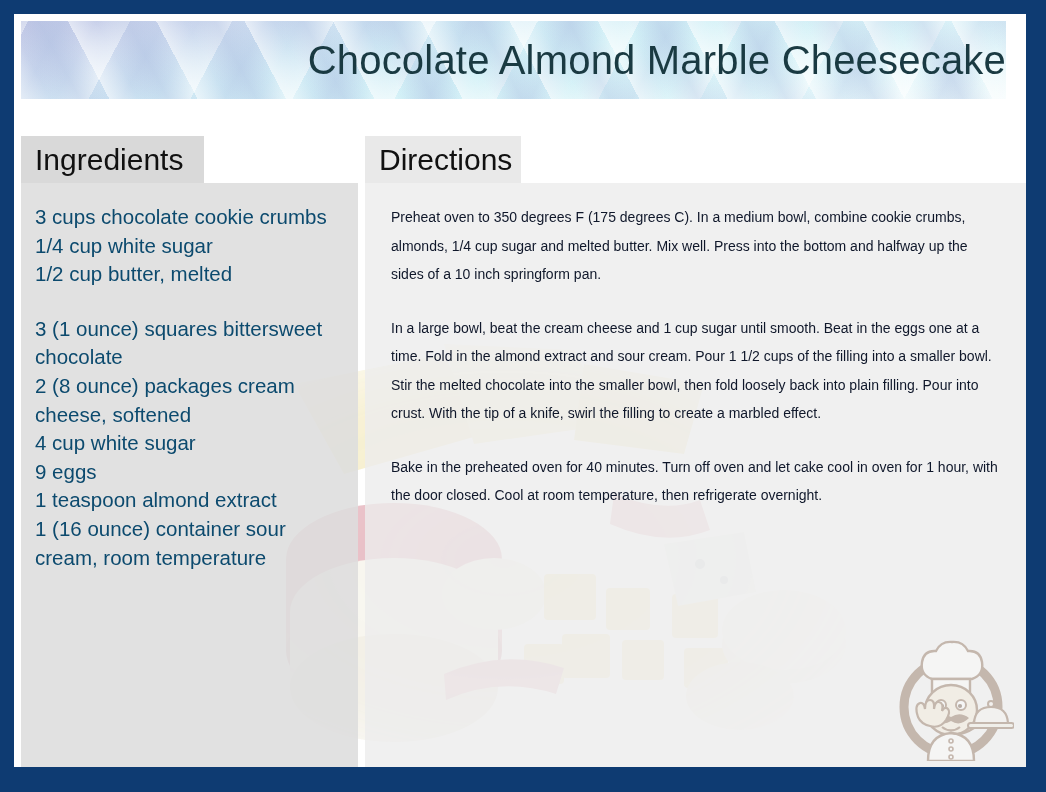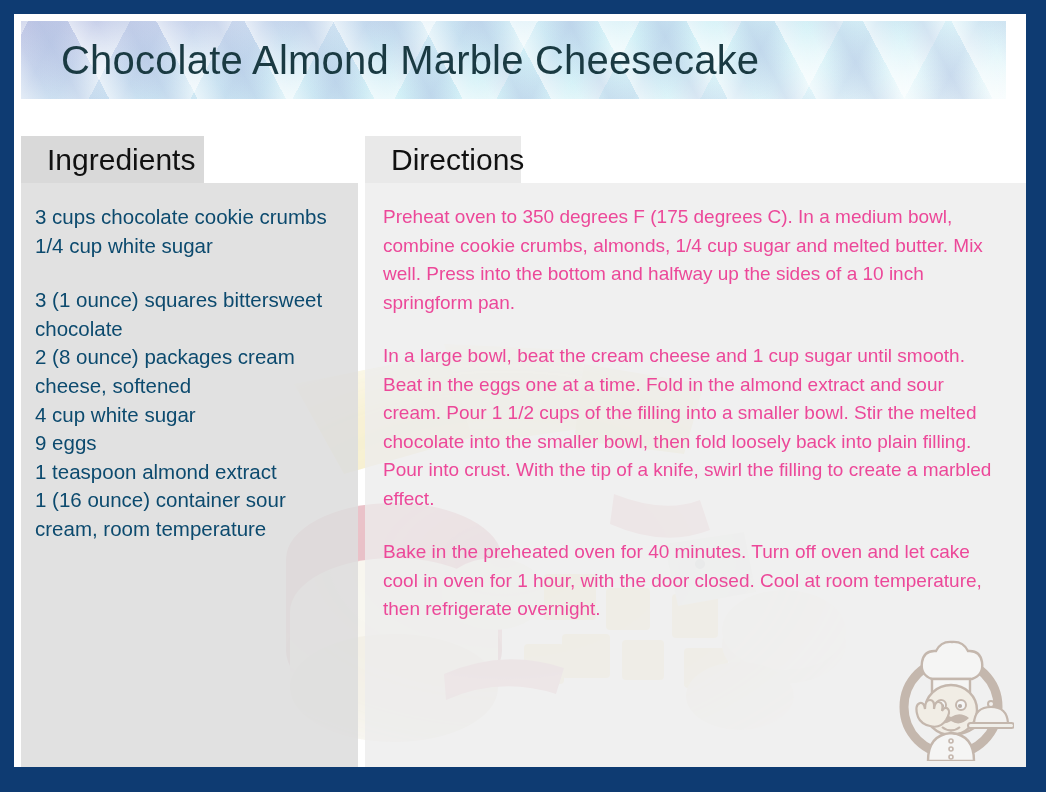--- a/index.html
+++ b/index.html
@@ -60,21 +60,21 @@
         rgba(168,186,222,0.30) 52px,
         rgba(255,255,255,0.00) 78px),
       repeating-linear-gradient(-62deg,
         rgba(255,255,255,0.50) 0px,
         rgba(255,255,255,0.00) 30px,
         rgba(170,190,225,0.26) 60px,
         rgba(255,255,255,0.00) 90px),
       linear-gradient(165deg, #c3c8e6 0%, #cdd8ee 14%, #cfe8f4 34%, #d3f1f7 52%, #d9f3f8 68%, #e3f6fa 84%, #eef9fb 100%);
     display: flex;
     align-items: center;
-    justify-content: flex-start;
+    justify-content: flex-end;
     overflow: hidden;
   }
   .header-title {
     font-size: 40px;
     font-weight: 400;
     color: #1A3A42;
     letter-spacing: 0.2px;
     white-space: nowrap;
     padding-left: 40px;
     font-family: "Liberation Sans", sans-serif;
@@ -87,21 +87,20 @@
     background: #D9D9D9;
     display: flex;
     align-items: center;
     box-sizing: border-box;
   }
   .tab-label {
     font-size: 30px;
     font-weight: 400;
     color: #111111;
     line-height: 1;
-    margin-left: 12px;
   }
   #tab-ingredients {
     left: 7px;
     top: 122px;
     width: 183px;
     height: 47px;
     padding-left: 14px;
   }
   #tab-directions {
     left: 351px;
@@ -140,24 +139,24 @@
     font-size: 20.5px;
     line-height: 28.6px;
     color: #0c4a6e;
     white-space: pre-wrap;
   }
   .ingredient-gap {
     height: 26px;
   }
 
   .direction-para {
-    font-size: 19px;
+    font-size: 14px;
     line-height: 28.5px;
-    color: #ec4899;
-    margin: 0 0 25px 2px;
+    color: #0f172a;
+    margin: 0 0 25px 10px;
   }
 
   
   .chef-logo {
     position: absolute;
     right: 12px;
     bottom: 6px;
     width: 126px;
     height: 126px;
     z-index: 4;
@@ -231,20 +230,21 @@
     </div>
 
     <div class="tab" id="tab-directions">
       <span class="tab-label">Directions</span>
     </div>
 
     <div class="panel" id="panel-ingredients">
       <div id="ing-group-0">
           <div class="ingredient-line">3 cups chocolate cookie crumbs</div>
           <div class="ingredient-line">1/4 cup white sugar</div>
+          <div class="ingredient-line">1/2 cup butter, melted</div>
         </div>
       <div class="ingredient-gap"></div>
       <div id="ing-group-1">
           <div class="ingredient-line">3 (1 ounce) squares bittersweet chocolate</div>
           <div class="ingredient-line">2 (8 ounce) packages cream cheese, softened</div>
           <div class="ingredient-line">4 cup white sugar</div>
           <div class="ingredient-line">9 eggs</div>
           <div class="ingredient-line">1 teaspoon almond extract</div>
           <div class="ingredient-line">1 (16 ounce) container sour cream, room temperature</div>
         </div>

